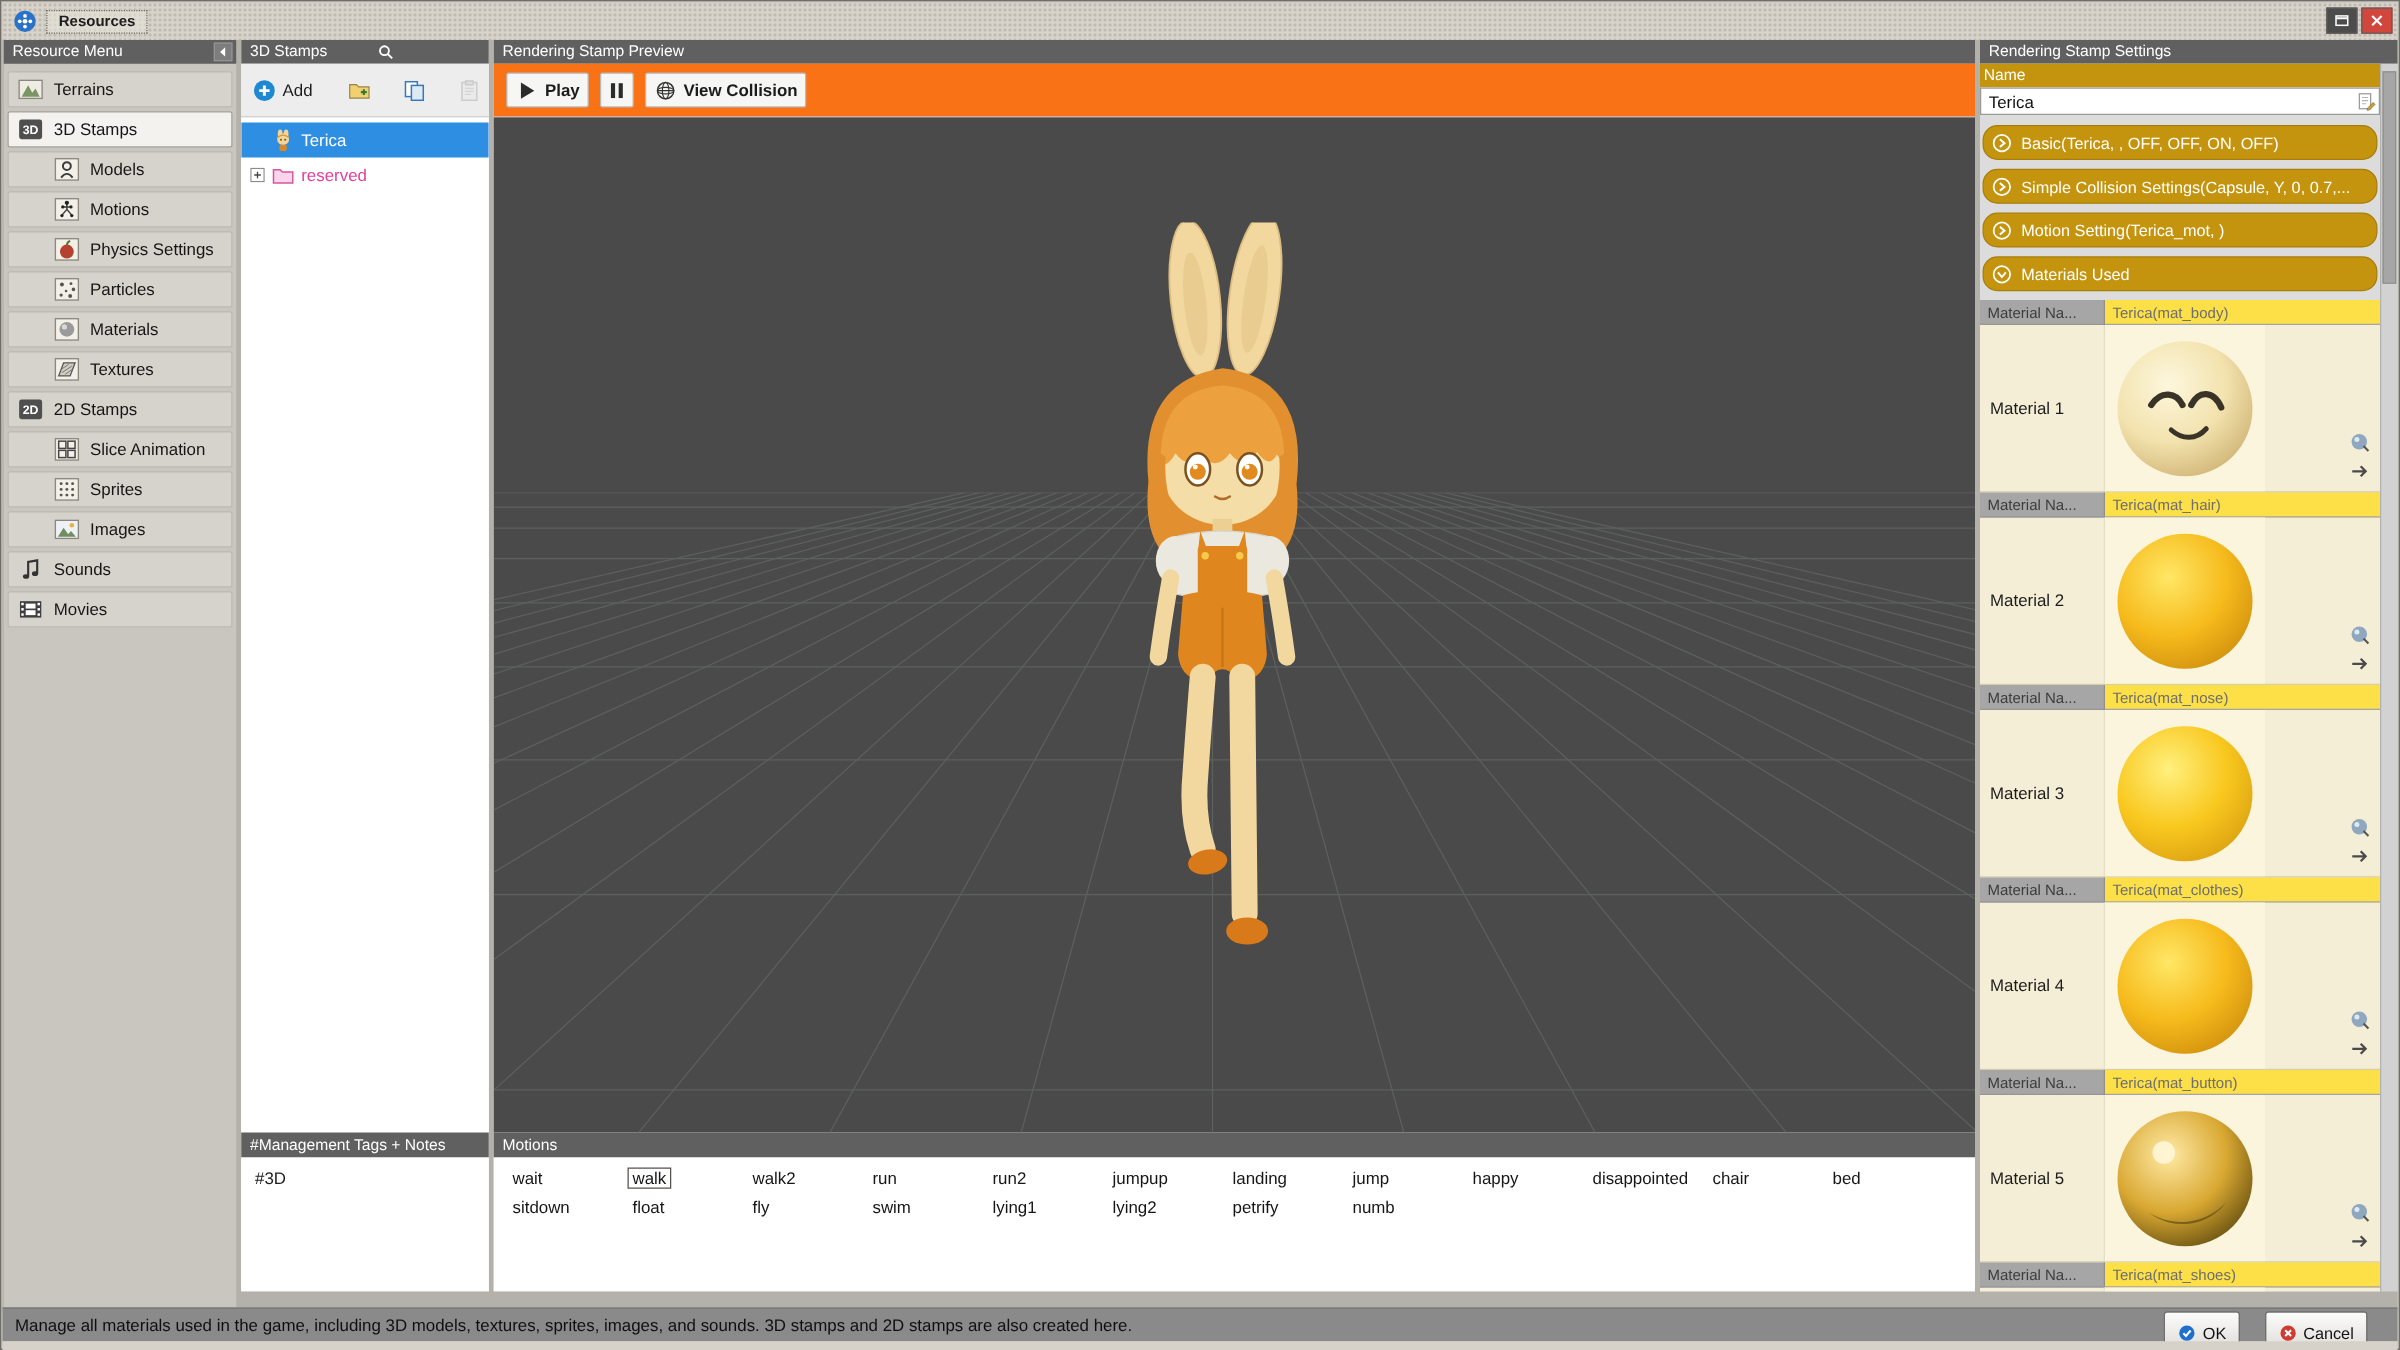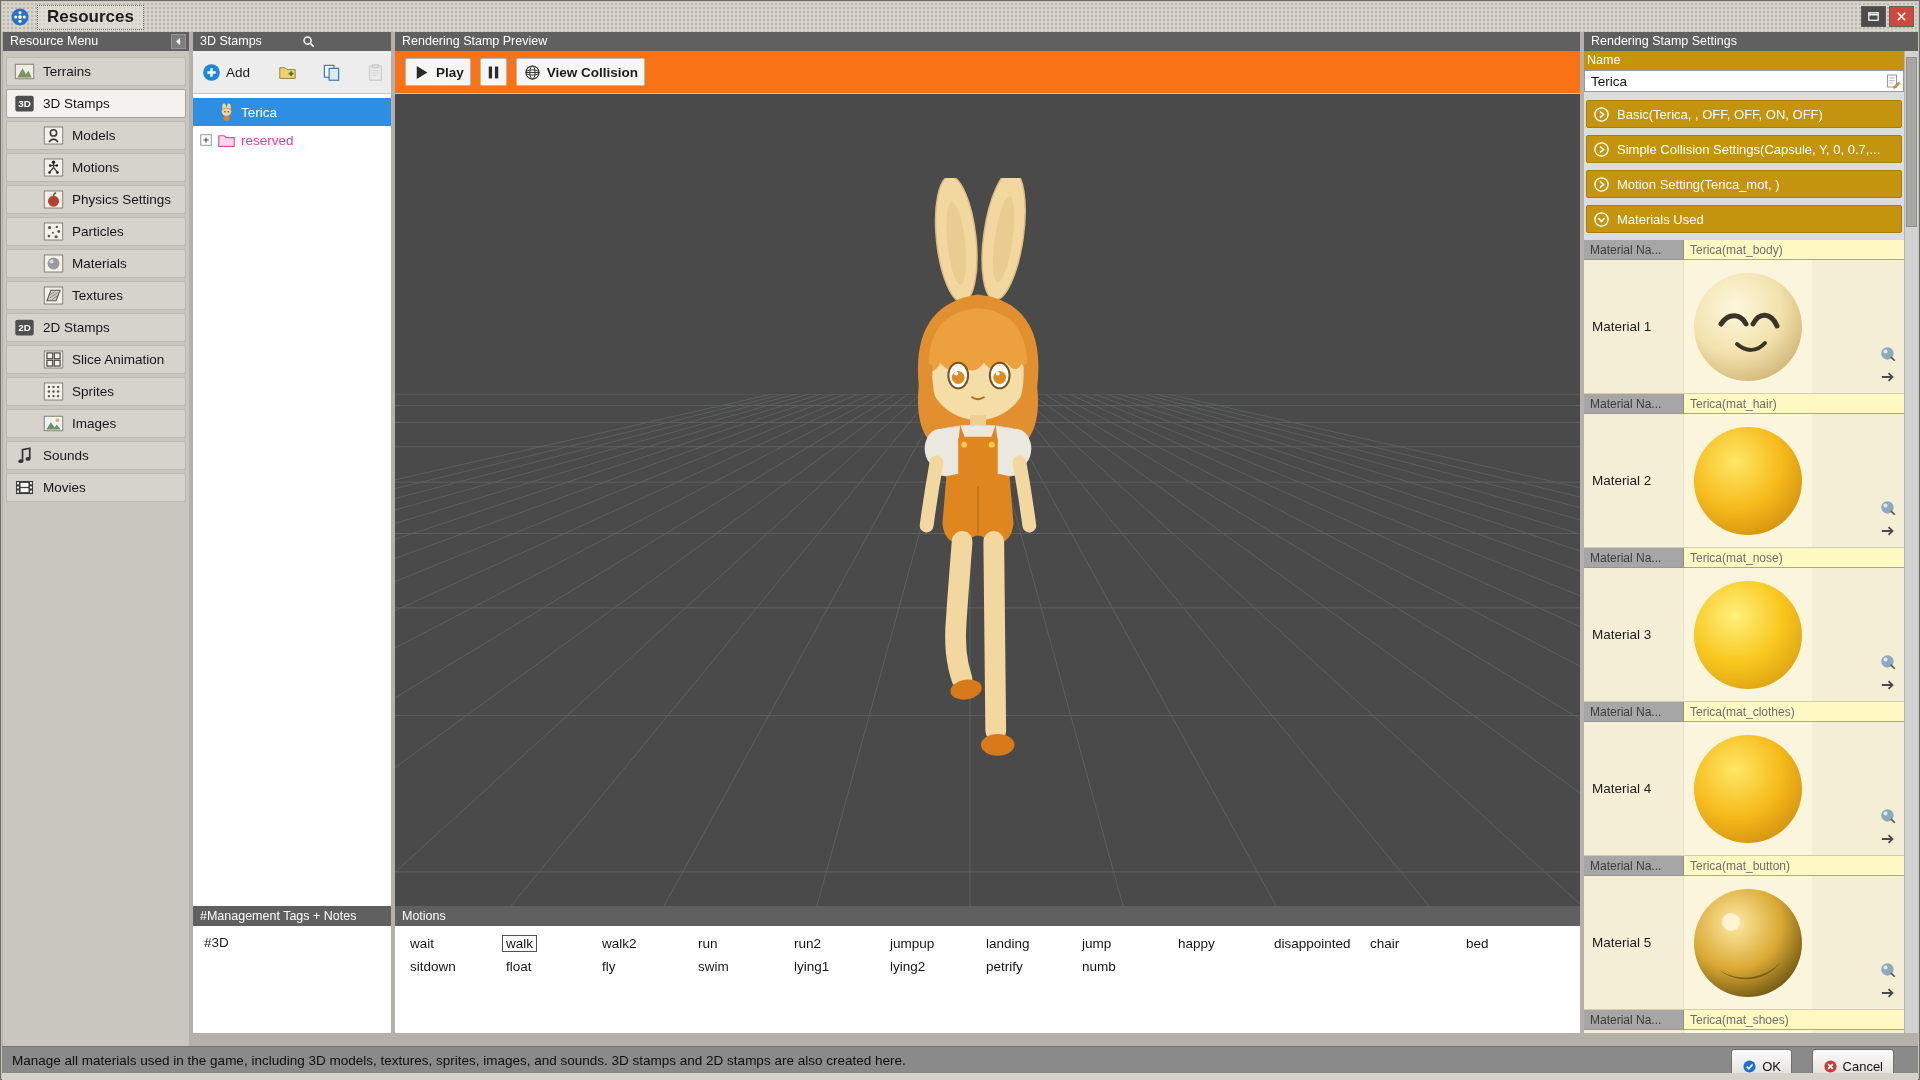--- a/index.html
+++ b/index.html
@@ -5,21 +5,21 @@
   *{box-sizing:border-box;margin:0;padding:0;}
   html,body{width:1920px;height:1080px;overflow:hidden;}
   body{font-family:"Liberation Sans",sans-serif;background:#9a9a9a;position:relative;}
   .window{position:absolute;inset:0;background:#c6c3bc;border:1px solid #6f6d68;}
 
   
   .titlebar{position:absolute;left:1px;top:1px;right:1px;height:30px;background-color:#d8d4cb;
     background-image:radial-gradient(circle,#b9b5aa 1px,transparent 1.2px);background-size:4px 4px;
     display:flex;align-items:center;}
   .app-icon{width:20px;height:20px;margin-left:8px;flex:0 0 20px;}
-  .title{margin-left:7px;font-size:17px;font-weight:bold;color:#1d1d1d;border:1px dotted #6a675f;
+  .title{margin-left:7px;font-size:12px;font-weight:bold;color:#1d1d1d;border:1px dotted #6a675f;
     padding:1px 9px 2px;background:rgba(232,229,221,.55);}
   .win-btns{position:absolute;right:4px;top:4px;display:flex;gap:3px;}
   .win-btn{width:25px;height:21px;display:flex;align-items:center;justify-content:center;border:1px solid #5f5d58;cursor:default;}
   .win-btn.float{background:#4c4c4c;}
   .win-btn.close{background:#d1473e;}
   .win-btn .wb-ic{width:15px;height:15px;display:block;}
 
   
   .main{position:absolute;left:1px;right:1px;top:31px;height:1014px;background:#b4b1aa;}
   .panel-header{position:relative;height:19px;background:#606060;color:#fff;font-size:12.5px;line-height:19px;padding-left:7px;white-space:nowrap;}
@@ -71,28 +71,28 @@
   .motion-label.selected{border-color:#55524e;background:#fff;}
 
   
   .right-panel{position:absolute;left:1582px;top:0;width:334px;height:1001px;background:#dadada;}
   .rp-body{position:absolute;left:0;top:19px;width:320px;bottom:0;background:#dcdcdc;}
   .name-bar{height:19px;background:#c5940e;color:#fff;font-size:12.5px;line-height:19px;padding-left:3px;}
   .name-input-row{height:22px;position:relative;}
   .name-input{width:100%;height:22px;border:1px solid #9a9a9a;background:#fff;font-family:"Liberation Sans",sans-serif;font-size:13.5px;color:#111;padding:0 22px 0 6px;outline:none;}
   .name-ic{position:absolute;right:3px;top:3px;width:16px;height:16px;display:block;}
   .sections{padding:8px 2px 0 2px;}
-  .section-bar{height:28px;background:#c5940e;border:1px solid #a87d0a;border-radius:2px;margin-bottom:7px;
+  .section-bar{height:28px;background:#c5940e;border:1px solid #a87d0a;border-radius:12px;margin-bottom:7px;
     display:flex;align-items:center;padding-left:6px;cursor:default;}
   .sec-ic{width:17px;height:17px;margin-right:7px;flex:0 0 17px;display:block;}
   .sec-label{color:#fff;font-size:13px;white-space:nowrap;overflow:hidden;}
   .materials{position:absolute;left:0;right:0;top:189px;bottom:0;overflow:hidden;background:#dcdcdc;}
   .mat-head{height:20px;display:flex;}
   .mh-left{width:100px;background:#a6a6a6;color:#3c3c3c;font-size:12px;line-height:20px;padding-left:6px;border-right:1px solid #8f8f8f;border-bottom:1px solid #969696;white-space:nowrap;overflow:hidden;}
-  .mh-right{flex:1;background:#fef9c3;color:#6e6e6e;font-size:12px;line-height:20px;padding-left:6px;border-bottom:1px solid #a5a5a5;white-space:nowrap;overflow:hidden;}
+  .mh-right{flex:1;background:#fde047;color:#6e6e6e;font-size:12px;line-height:20px;padding-left:6px;border-bottom:1px solid #a5a5a5;white-space:nowrap;overflow:hidden;}
   .mat-row{height:134px;display:flex;background:#f4eed6;border-bottom:1px solid #d5cdae;}
   .mat-label{width:100px;display:flex;align-items:center;padding-left:8px;font-size:13.5px;color:#1c1c1c;border-right:1px solid #e6dfc4;}
   .mat-preview{width:128px;background:#fbf5dd;display:flex;align-items:center;justify-content:center;}
   .mat-side{flex:1;position:relative;}
   .mat-act{position:absolute;right:7px;width:18px;height:18px;display:block;}
   .mat-act.a1{bottom:30px;}
   .mat-act.a2{bottom:7px;}
   .rp-scrollbar{position:absolute;right:0;top:19px;width:14px;bottom:0;background:#d2d2d2;border-left:1px solid #b2b2b2;}
   .rp-thumb{position:absolute;left:1px;right:1px;top:6px;height:170px;background:#a6a6a6;border:1px solid #8f8f8f;}
 

